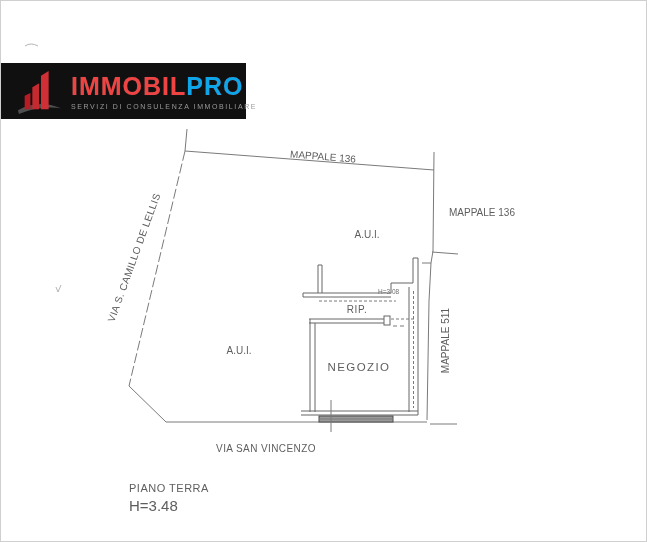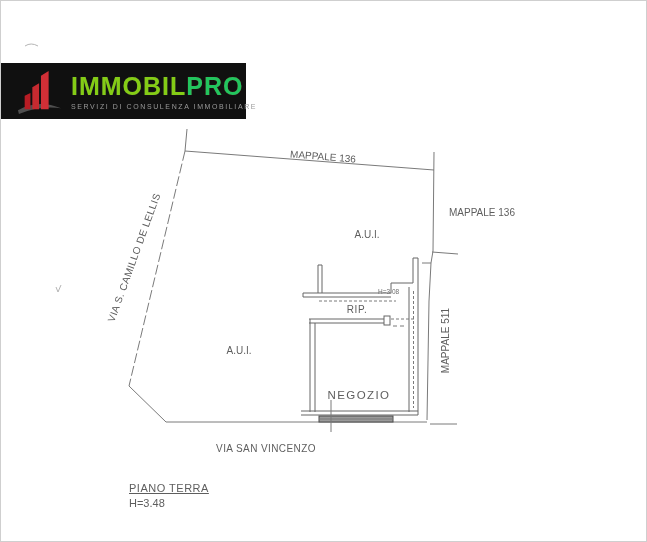--- a/index.html
+++ b/index.html
@@ -10,22 +10,22 @@
   }
   
   .logo{
     position:absolute;left:0;top:62px;width:245px;height:56px;
     background:#101010;display:flex;align-items:center;padding-left:16px;
     box-sizing:border-box;gap:8px;
   }
   .logo-icon{flex:0 0 auto;}
   .logo-text{display:flex;flex-direction:column;line-height:1;margin-top:2px;}
   .brand{font-weight:bold;font-size:25px;letter-spacing:1px;white-space:nowrap;}
-  .brand-primary{color:#84cc16;text-shadow:0 0 1px #3a3a3a;}
-  .brand-accent{color:#22c55e;text-shadow:0 0 1px #6e1116;}
+  .brand-primary{color:#ef4444;text-shadow:0 0 1px #3a3a3a;}
+  .brand-accent{color:#0ea5e9;text-shadow:0 0 1px #6e1116;}
   .tagline{font-size:7px;color:#9a9a9a;letter-spacing:1.6px;margin-top:4px;white-space:nowrap;}
   
   .plan-lines{position:absolute;left:0;top:0;}
   .thin{stroke:#7a7a7a;stroke-width:1;fill:none;}
   .wall{stroke:#666;stroke-width:1;fill:none;}
   .jamb{stroke:#666;stroke-width:1;fill:#fff;}
   .dashed{stroke:#7a7a7a;stroke-width:1;fill:none;stroke-dasharray:3 2;}
   .dashed-long{stroke:#7a7a7a;stroke-width:1;fill:none;stroke-dasharray:10 3;}
   .strip{fill:#9a9a9a;stroke:#4d4d4d;stroke-width:1;}
   .faint{stroke:#b5b5b5;stroke-width:1;fill:none;}
@@ -35,24 +35,24 @@
     text-align:center;
   }
   .lbl-mappale-top{left:272px;top:150px;width:100px;transform:rotate(4.5deg);}
   .lbl-mappale-right{left:448px;top:206px;width:98px;text-align:left;}
   .lbl-mappale-side{left:394px;top:334px;width:100px;transform:rotate(-90deg);}
   .lbl-via-camillo{left:58px;top:251px;width:150px;transform:rotate(-70deg);letter-spacing:0.4px;}
   .lbl-via-vincenzo{left:205px;top:442px;width:120px;font-size:10px;letter-spacing:0.4px;}
   .lbl-aui-upper{left:336px;top:228px;width:60px;}
   .lbl-aui-lower{left:208px;top:344px;width:60px;}
   .lbl-rip{left:331px;top:303px;width:50px;font-size:10px;letter-spacing:0.6px;}
-  .lbl-negozio{left:318px;top:360px;width:80px;font-size:11.5px;letter-spacing:1.4px;margin-top:28px;}
+  .lbl-negozio{left:318px;top:360px;width:80px;font-size:11.5px;letter-spacing:1.4px;}
   .lbl-h-small{left:377px;top:287px;width:42px;font-size:6.5px;text-align:left;color:#6e6e6e;}
-  .lbl-piano-terra{left:128px;top:481px;width:auto;font-size:11px;text-align:left;text-decoration:underline;letter-spacing:0.5px;}
-  .lbl-h-floor{left:128px;top:496px;width:auto;font-size:11px;text-align:left;}
+  .lbl-piano-terra{left:128px;top:481px;width:auto;font-size:11px;text-align:left;letter-spacing:0.5px;}
+  .lbl-h-floor{left:128px;top:496px;width:auto;font-size:15px;text-align:left;}
 </style>
 </head>
 <body>
 
 <div class="page">
 
   <div class="logo">
     <svg class="logo-icon" width="46" height="50" viewBox="0 0 48 50">
       <path d="M1,45 Q22,33 46,43 Q24,40 2,49 Z" fill="#4f4f4f"></path>
       <polygon points="8,44 8,30 14,27 14,44" fill="#b71c24"></polygon>

